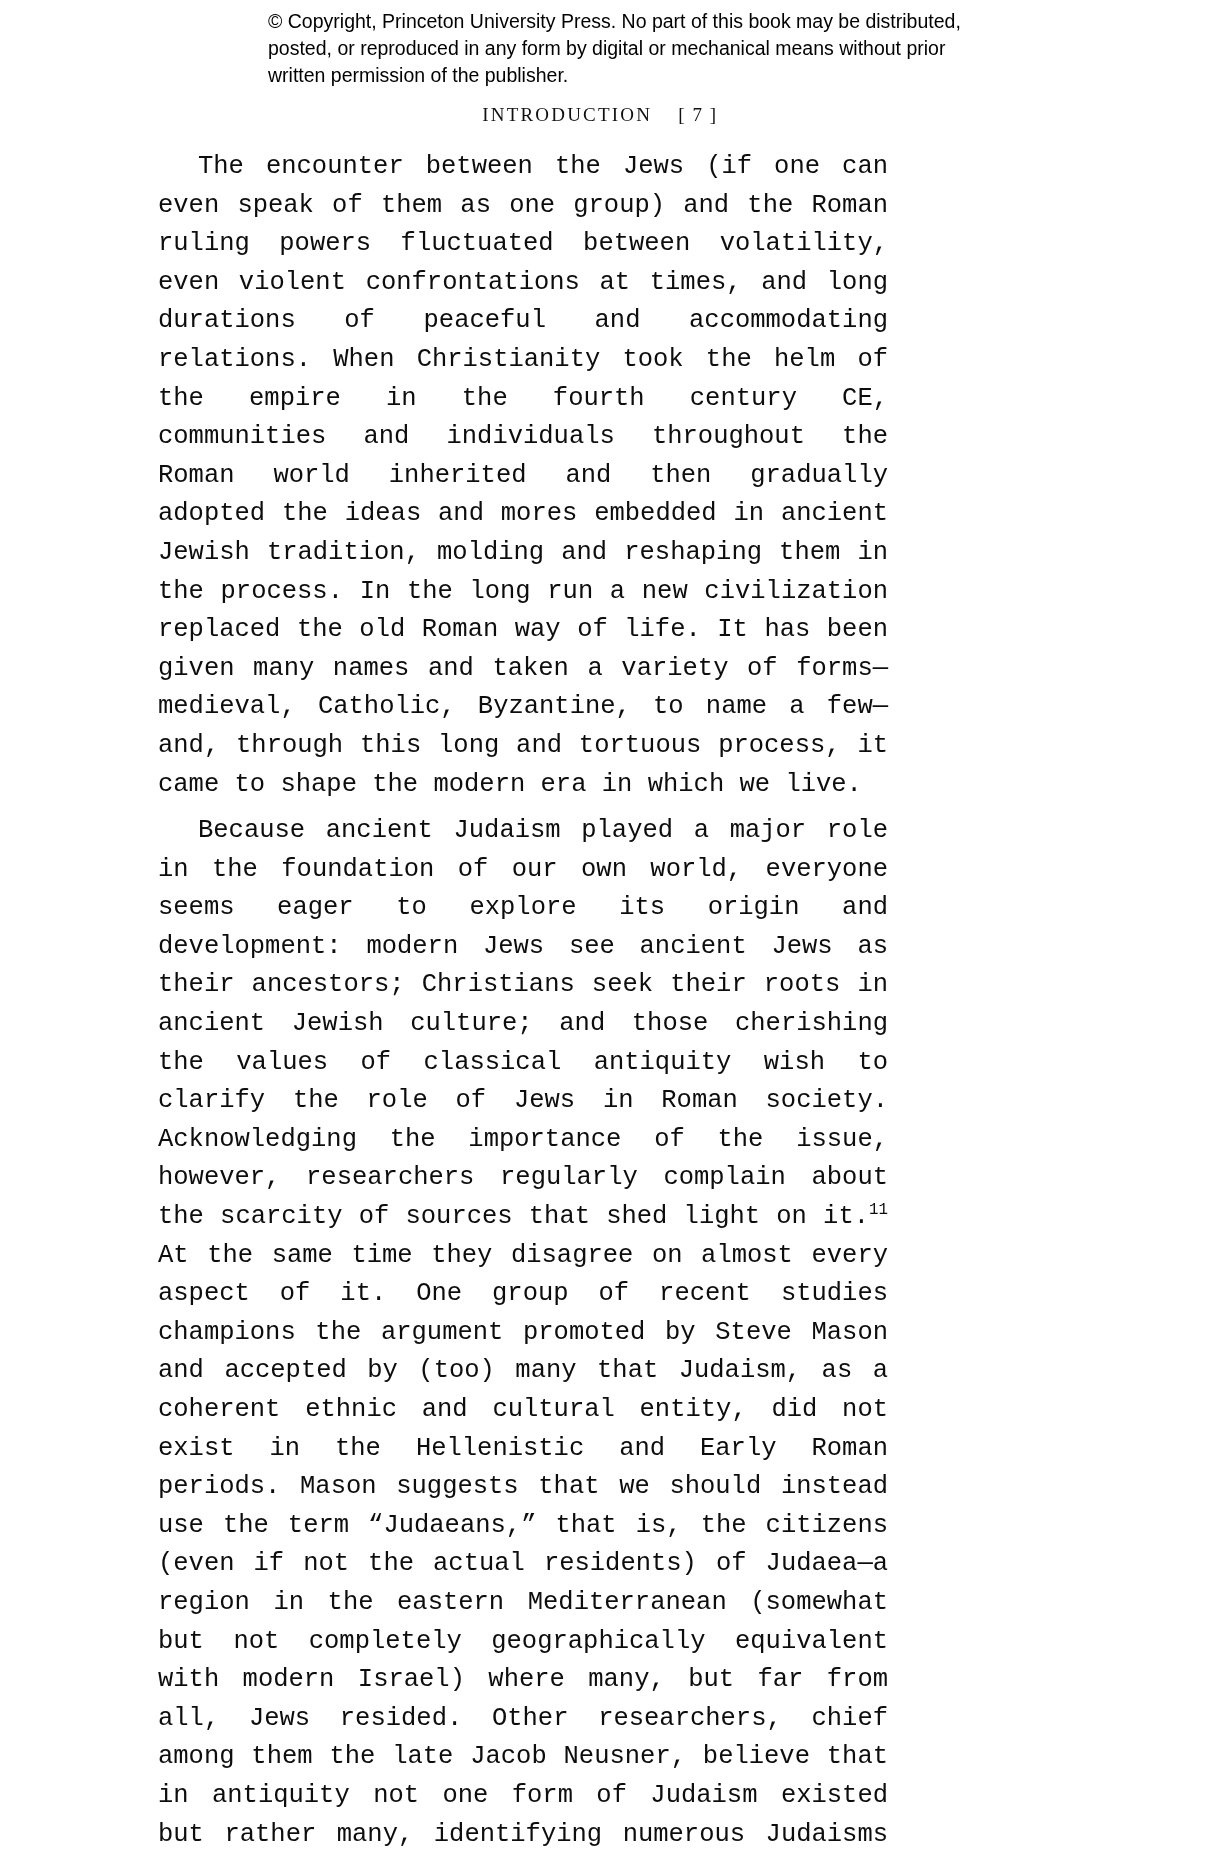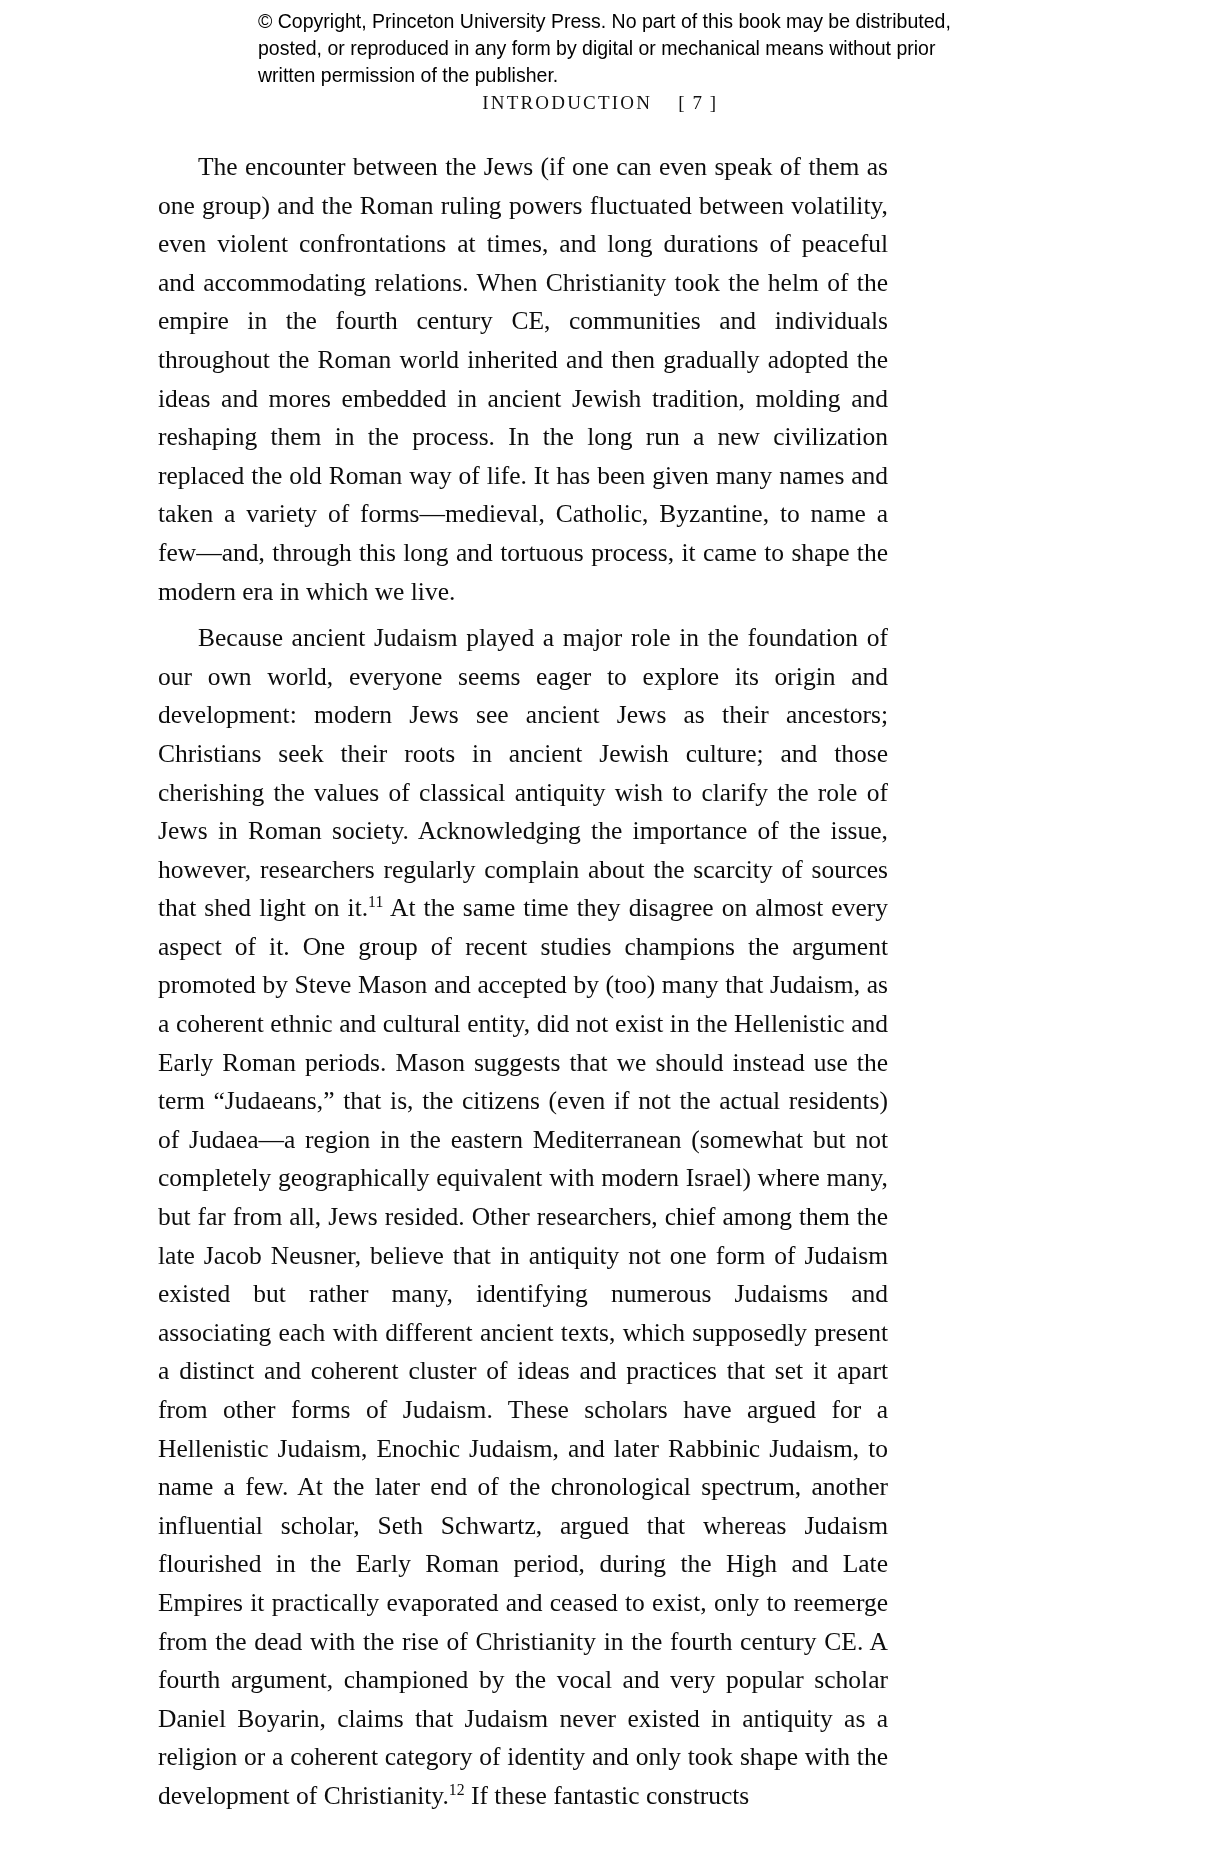--- a/index.html
+++ b/index.html
@@ -14,33 +14,33 @@
     color: #000000;
     position: relative;
     overflow: hidden;
   }
   .page {
     position: absolute;
     inset: 0;
   }
   .copyright-notice {
     position: absolute;
-    left: 258px;
+    left: 268px;
     top: 8px;
     width: 720px;
     font-family: "Liberation Sans", sans-serif;
     font-size: 19.5px;
     line-height: 27px;
     color: #000;
     text-align: left;
   }
   .running-head {
     position: absolute;
     left: 155px;
-    top: 92px;
+    top: 104px;
     width: 890px;
     text-align: center;
     font-family: "Liberation Serif", serif;
     font-size: 19px;
     letter-spacing: 2.2px;
     color: #111;
   }
   .running-head .folio {
     margin-left: 26px;
     letter-spacing: 1.6px;
@@ -53,20 +53,21 @@
     font-size: 25.5px;
     line-height: 38.6px;
     text-align: justify;
     text-justify: inter-word;
     color: #0d0d0d;
     hyphens: none;
   }
   .body-text p {
     margin: 0;
     text-indent: 40px;
+    font-family: Liberation Mono, monospace;
   }
   .body-text p + p {
     margin-top: 8px;
   }
   sup {
     font-size: 0.62em;
     vertical-align: super;
     line-height: 0;
   }
   .footer-note {

